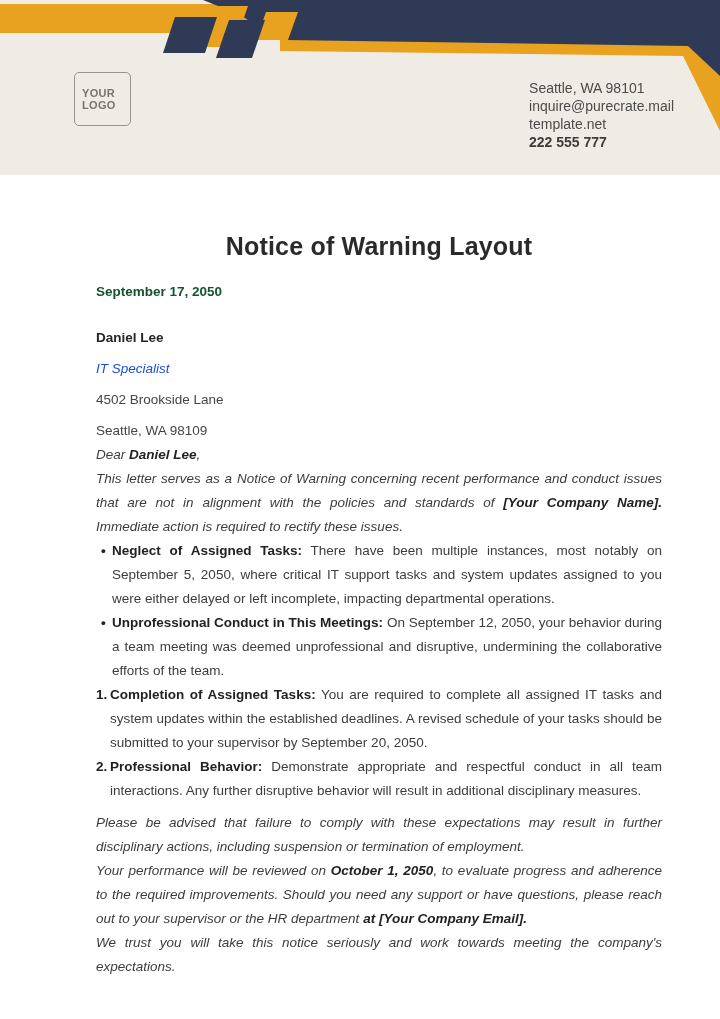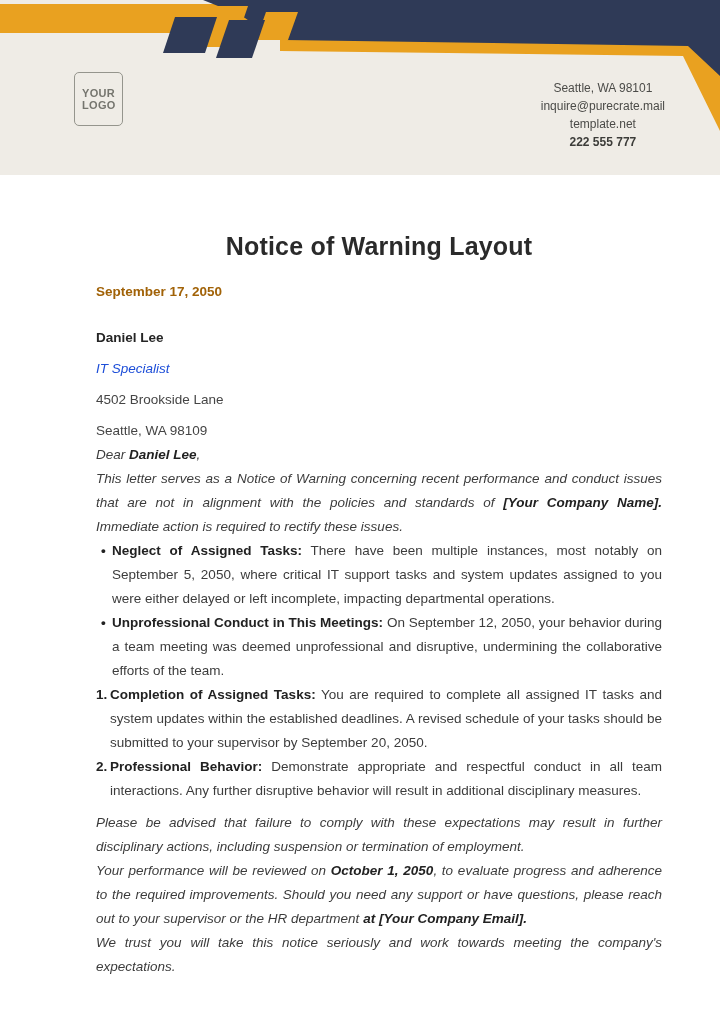--- a/index.html
+++ b/index.html
@@ -12,39 +12,39 @@
   .letterhead { position:relative; width:720px; height:175px; background:#efece6; }
   .shape { position:absolute; inset:0; }
   .sh-orange-top { position:absolute; left:0; top:4px; width:100%; height:29px; background:#e9a120; }
   .sh-orange-strip { background:#e9a120; clip-path:polygon(280px 36px,690px 44px,720px 74px,720px 131px,683px 56px,280px 51px); }
   .sh-navy-band { background:#2f3a57; clip-path:polygon(203px 0,720px 0,720px 76px,688px 46px,285px 40px,262px 30px,245px 18px,228px 10px); }
   .sh-o1 { background:#e9a120; clip-path:polygon(212px 6px,248px 6px,234px 47px,198px 47px); }
   .sh-o2 { background:#e9a120; clip-path:polygon(266px 12px,298px 12px,288px 40px,256px 40px); }
   .sh-p1 { background:#2f3a57; clip-path:polygon(175px 17px,217px 17px,205px 53px,163px 53px); }
   .sh-p3 { background:#2f3a57; clip-path:polygon(229px 20px,265px 20px,252px 58px,216px 58px); }
   .logo-box {
-    position:absolute; left:74px; top:72px; width:49px; height:54px;
+    position:absolute; left:74px; top:72px; width:57px; height:54px;
     border:1.5px solid #95958d; border-radius:5px; box-sizing:border-box;
     display:flex; flex-direction:column; justify-content:center; padding-left:7px;
     color:#75756e; font-size:11px; font-weight:bold; line-height:12.5px; letter-spacing:.3px;
   }
   .contact {
-    position:absolute; right:55px; top:79px; text-align:center;
-    font-size:12px; line-height:18px; color:#4b4b48;
+    position:absolute; right:46px; top:79px; text-align:left;
+    font-size:14px; line-height:18px; color:#4b4b48;
   }
   .contact .phone { font-weight:bold; color:#3c3c39; }
   
   .letter { padding:0 58px; color:#3c3c3c; font-size:13.5px; line-height:24px; text-align:justify;margin-left:38px; }
   .letter .b { font-weight:bold; color:#222; }
   .letter .i { font-style:italic; }
   h1.title {
     margin:54px 0 0; text-align:center; font-size:25px; line-height:34px;
     font-weight:bold; color:#2a2a2a; letter-spacing:.2px;
   }
-  .date { margin:17px 0 0; font-weight:bold; color:#a16207; }
+  .date { margin:17px 0 0; font-weight:bold; color:#14532d; }
   .recipient { margin-top:22px; }
   .recipient p { margin:0 0 7px; }
   .recipient p:last-child { margin-bottom:0; }
   .recipient .name { font-weight:bold; color:#252525; }
   .recipient .role { font-style:italic; color:#1d4ed8; }
   .recipient .addr { color:#454545; }
   p.para { margin:0;font-style:italic; }
   p.spaced { margin-top:8px; }
   ul.issues, ol.actions { margin:0; padding:0; list-style:none; }
   li.item { display:flex; margin:0; }

